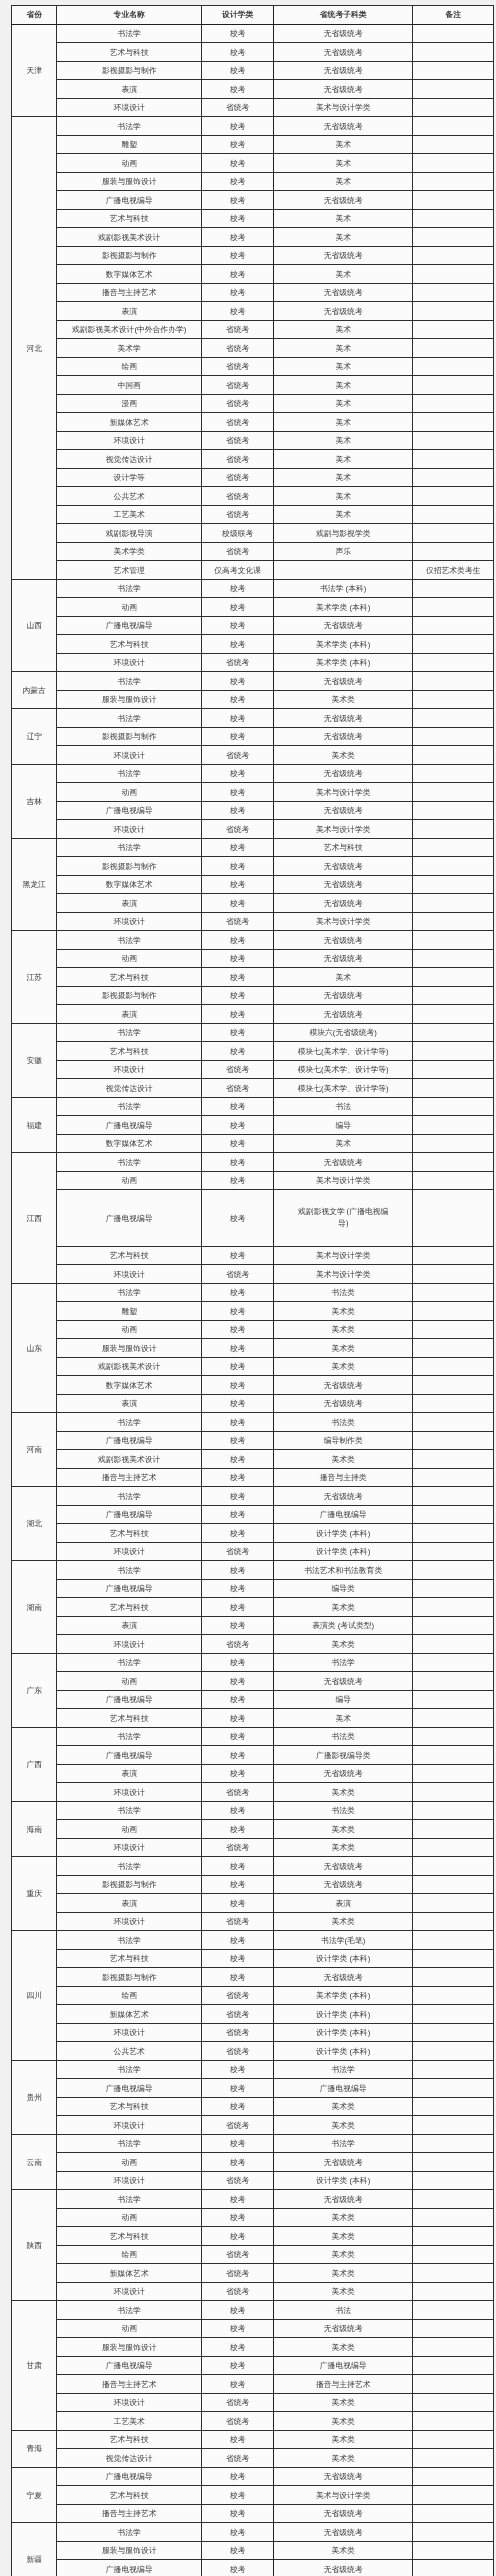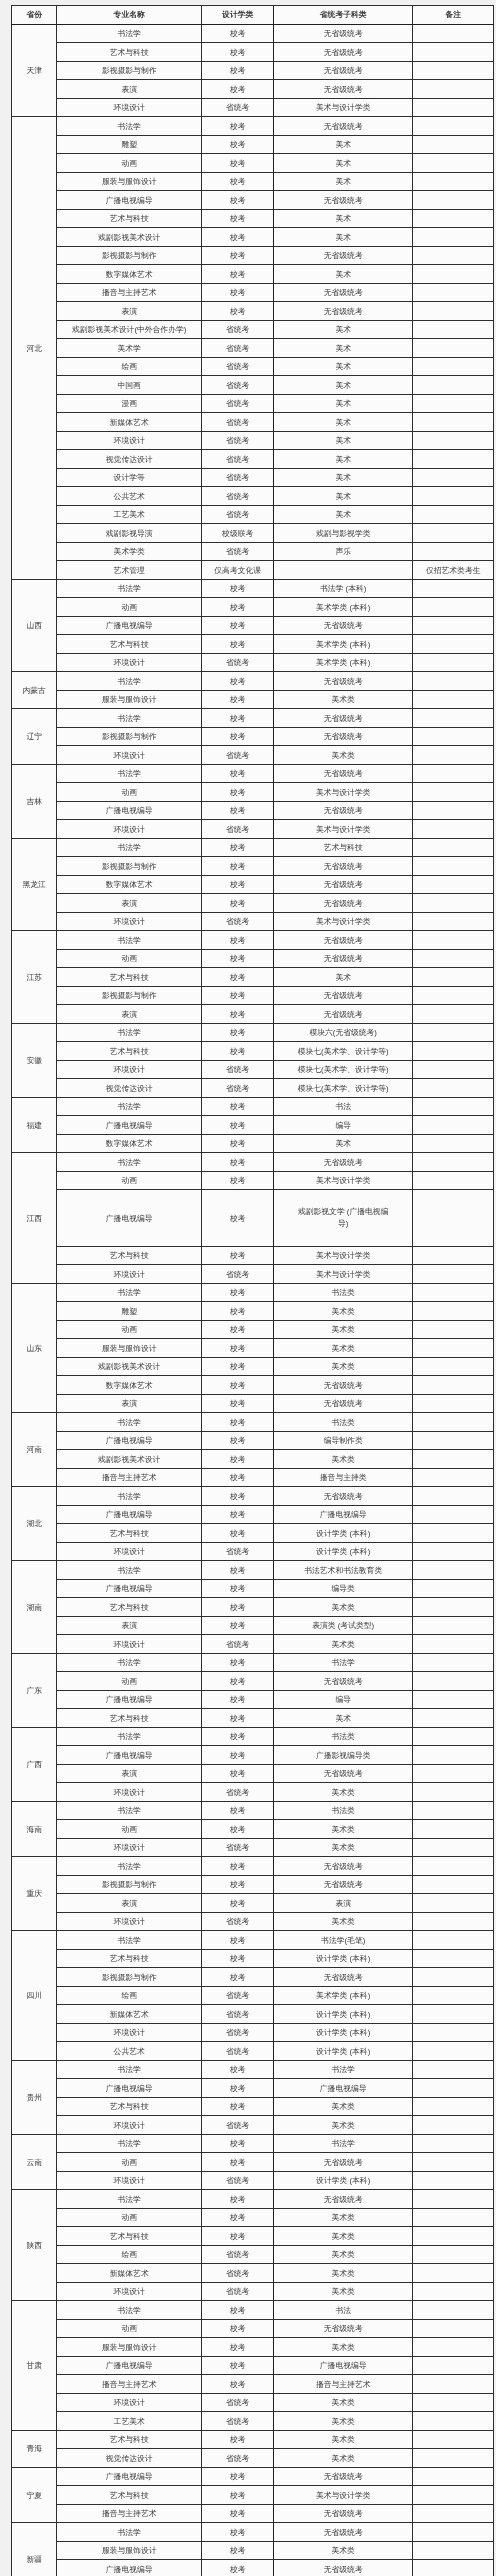--- a/index.html
+++ b/index.html
@@ -29,21 +29,21 @@
   thead td{
     height:18.4px;
     border-bottom:1.1px solid #1f1f1f;
     font-size:7.8px;
     font-weight:bold;
   }
   tr.group-start td{border-top:1.1px solid #1f1f1f;}
   td.col-exam{border-left:1.1px solid #1f1f1f;border-right:1.1px solid #1f1f1f;}
   td.prov{padding:0 1.1px;}
   tr.tall td{height:35px;}
-  td.wrap div{max-width:98px;margin:16px auto;line-height:1.5;}
+  td.wrap div{max-width:98px;margin:16px auto;line-height:1.5;font-family:Liberation Serif, serif;}
   td.note-cell{
     border-top:1.1px solid #1f1f1f;
     text-align:left;
     vertical-align:top;
     padding:4.5px 7.8px 5.6px 4.5px;
     height:44px;
     line-height:1.65;
     font-size:7.8px;
   }
   .note-label{font-weight:bold;}

